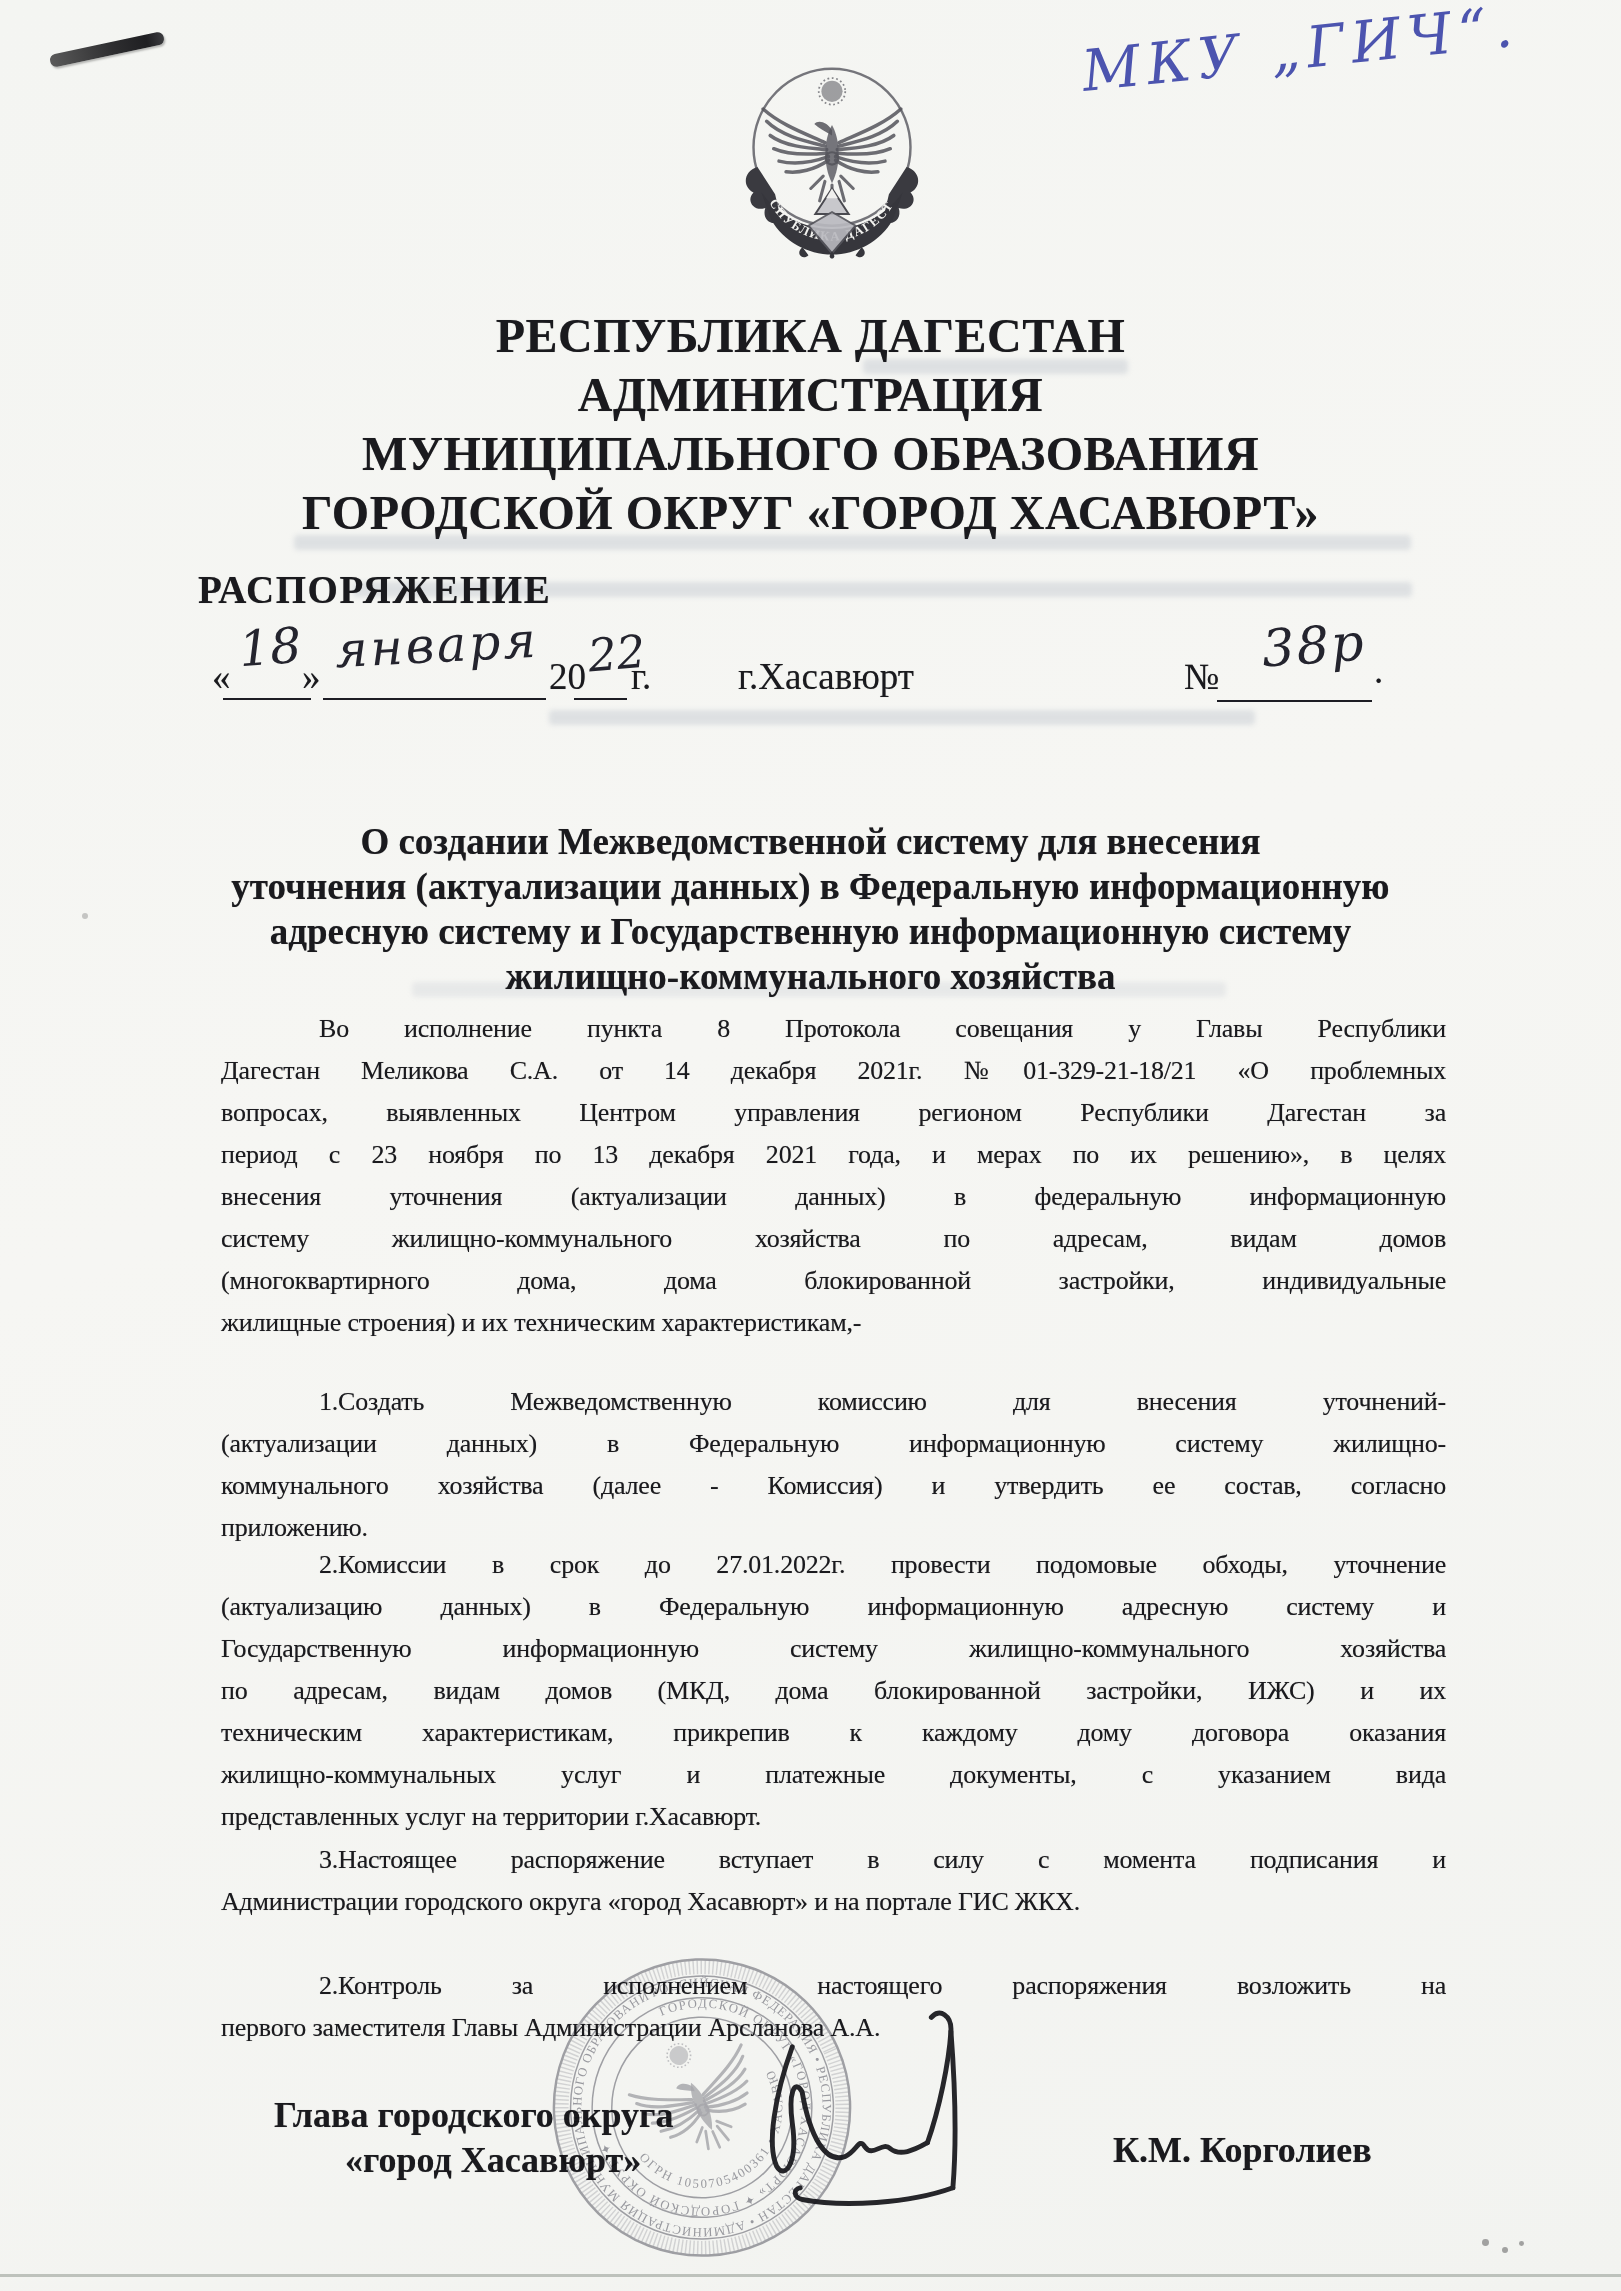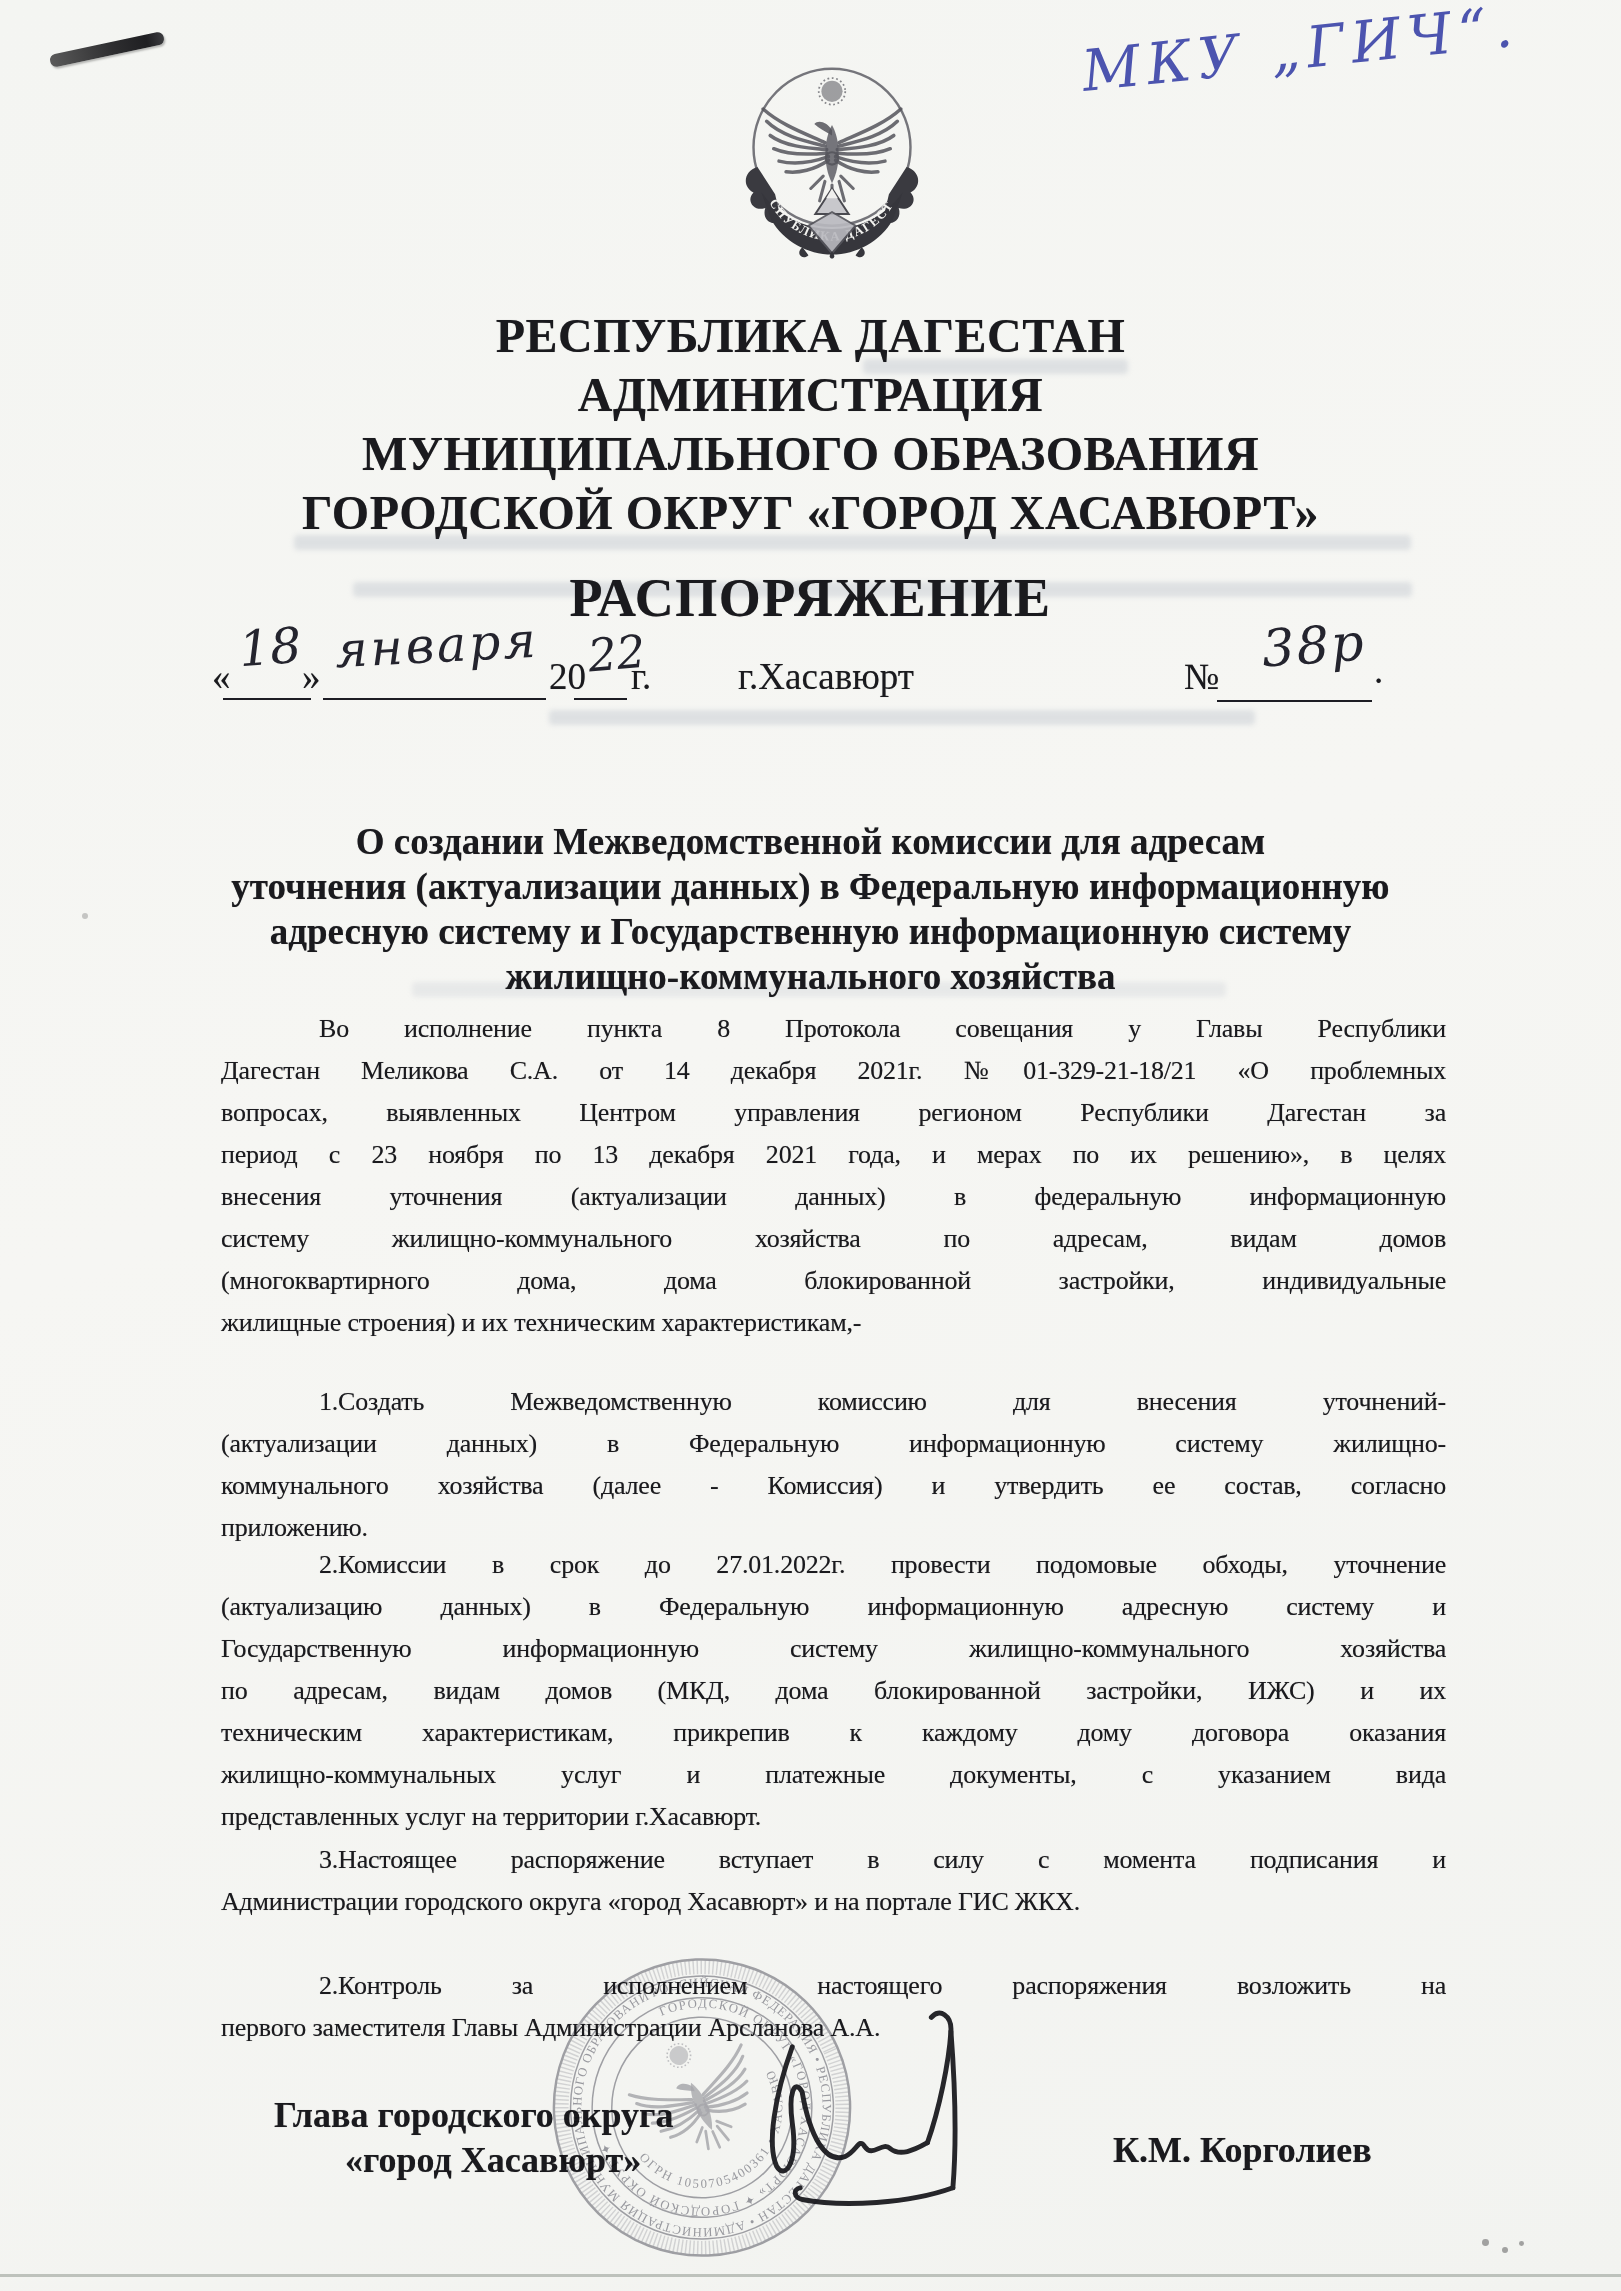--- a/index.html
+++ b/index.html
@@ -19,22 +19,22 @@
   
   .annotation{left:1083px;top:13.7px;width:461px;height:108px;
     font-style:italic;font-size:57px;letter-spacing:6.9px;
     transform:rotate(-6deg);color:#3a43a8;opacity:.9;
     font-family:"DejaVu Serif", serif;}
   
   .emblem-top{left:733px;top:57px;width:198px;height:208px;color:#55555c;}
   
   .header{left:198px;top:306px;width:1225px;text-align:center;font-weight:bold;}
   .header .hline{font-size:48px;line-height:59px;letter-spacing:0.5px;}
-  .doc-title{left:198px;top:567px;width:1225px;text-align:center;
-    font-weight:bold;font-size:54px;letter-spacing:1.5px;}
+  .doc-title{left:198px;top:567px;width:1225px;text-align:left;
+    font-weight:bold;font-size:39px;letter-spacing:1.5px;}
   
   .bleed{background:#c7ccd3;filter:blur(2.9px);opacity:.5;border-radius:3.9px;height:14.7px;z-index:0;}
   
   .dl{font-size:37px;}
   .hand{font-family:"DejaVu Serif", serif;font-style:italic;color:#24242e;}
   .uline{border-bottom:2.5px solid #1d1d24;height:0;}
   
   .subject{left:198px;top:819px;width:1225px;text-align:center;font-weight:bold;
     font-size:37px;line-height:45px;}
   
@@ -154,21 +154,21 @@
     <span class="abs dl txt" style="left:1184px;top:655px;">№</span>
     <span class="abs hand" style="left:1262px;top:616px;font-size:51px;letter-spacing:2px;transform:rotate(-4deg);">38р</span>
     <span class="abs dl txt" style="left:1374px;top:649px;">.</span>
     <span class="abs uline" style="left:223px;top:698px;width:88px;"></span>
     <span class="abs uline" style="left:323px;top:698px;width:223px;"></span>
     <span class="abs uline" style="left:574px;top:698px;width:53px;"></span>
     <span class="abs uline" style="left:1217px;top:700px;width:155px;"></span>
   </div>
 
   <div class="abs subject txt">
-    <div>О создании Межведомственной комиссии для адресам</div>
+    <div>О создании Межведомственной систему для внесения</div>
     <div>уточнения (актуализации данных) в Федеральную информационную</div>
     <div>адресную систему и Государственную информационную систему</div>
     <div>жилищно-коммунального хозяйства</div>
   </div>
 
   <div class="abs para txt" style="top:1008px;">
     <div class="bl ind">Во исполнение пункта 8 Протокола совещания у Главы Республики</div>
     <div class="bl">Дагестан Меликова С.А. от 14 декабря 2021г. №01-329-21-18/21 «О проблемных</div>
     <div class="bl">вопросах, выявленных Центром управления регионом Республики Дагестан за</div>
     <div class="bl">период с 23 ноября по 13 декабря 2021 года, и мерах по их решению», в целях</div>

